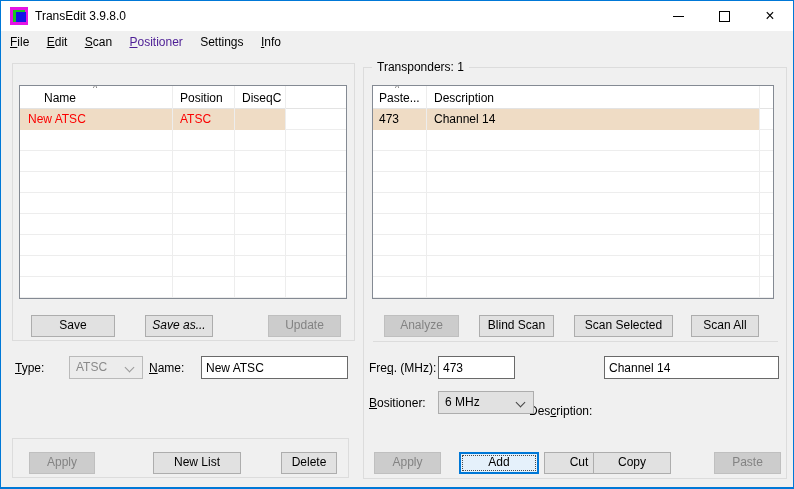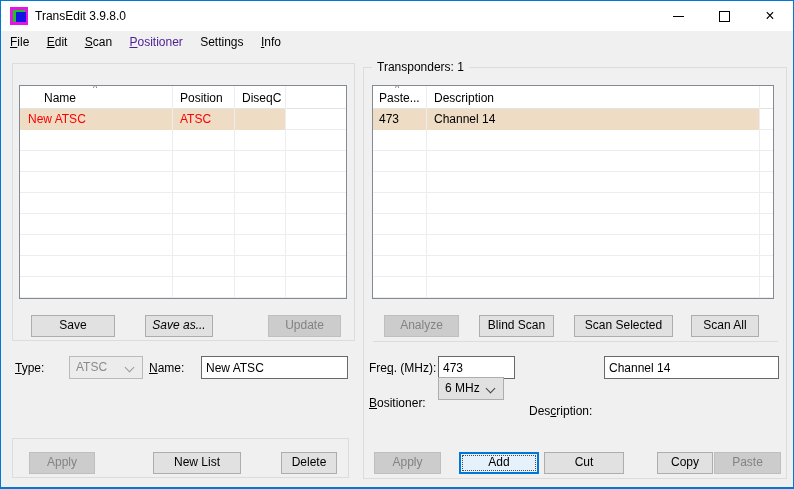--- a/index.html
+++ b/index.html
@@ -164,24 +164,24 @@
   <div class="btn" style="left:690px;top:314px;width:68px;">Scan All</div>
 
   <div class="sep-line" style="left:372px;top:340px;width:405px;"></div>
 
   <div class="flabel" style="left:368px;top:356px;"><span>Fre</span><span class="u">q</span><span>. (MHz):</span></div>
   <input class="tbox" style="left: 437px; top: 355px; width: 77px;" value="473">
   <div class="flabel" style="left:528px;top:356px;margin-top:43px;"><span>Des</span><span class="u">c</span><span>ription:</span></div>
   <input class="tbox" style="left: 603px; top: 355px; width: 175px;" value="Channel 14">
 
   <div class="flabel" style="left:368px;top:391px;"><span></span><span class="u">B</span><span>ositioner:</span></div>
-  <div class="combo" style="left:437px;top:376px;width:66px;">
+  <div class="combo" style="left:437px;top:390px;width:96px;">
     <span>6 MHz</span>
     <span class="chev"></span>
   </div>
 
   <div class="btn disabled" style="left:373px;top:451px;width:67px;">Apply</div>
   <div class="btn focused" style="left:458px;top:451px;width:80px;"><div class="focus-dots"></div><span>Add</span></div>
-  <div class="btn" style="left:543px;top:451px;width:80px;">Cut</div>
-  <div class="btn" style="left:656px;top:451px;width:56px;">Copy</div>
+  <div class="btn" style="left:543px;top:451px;width:70px;">Cut</div>
+  <div class="btn" style="left:592px;top:451px;width:78px;">Copy</div>
   <div class="btn disabled" style="left:713px;top:451px;width:67px;">Paste</div>
 
 </div>
 
 </body></html>

